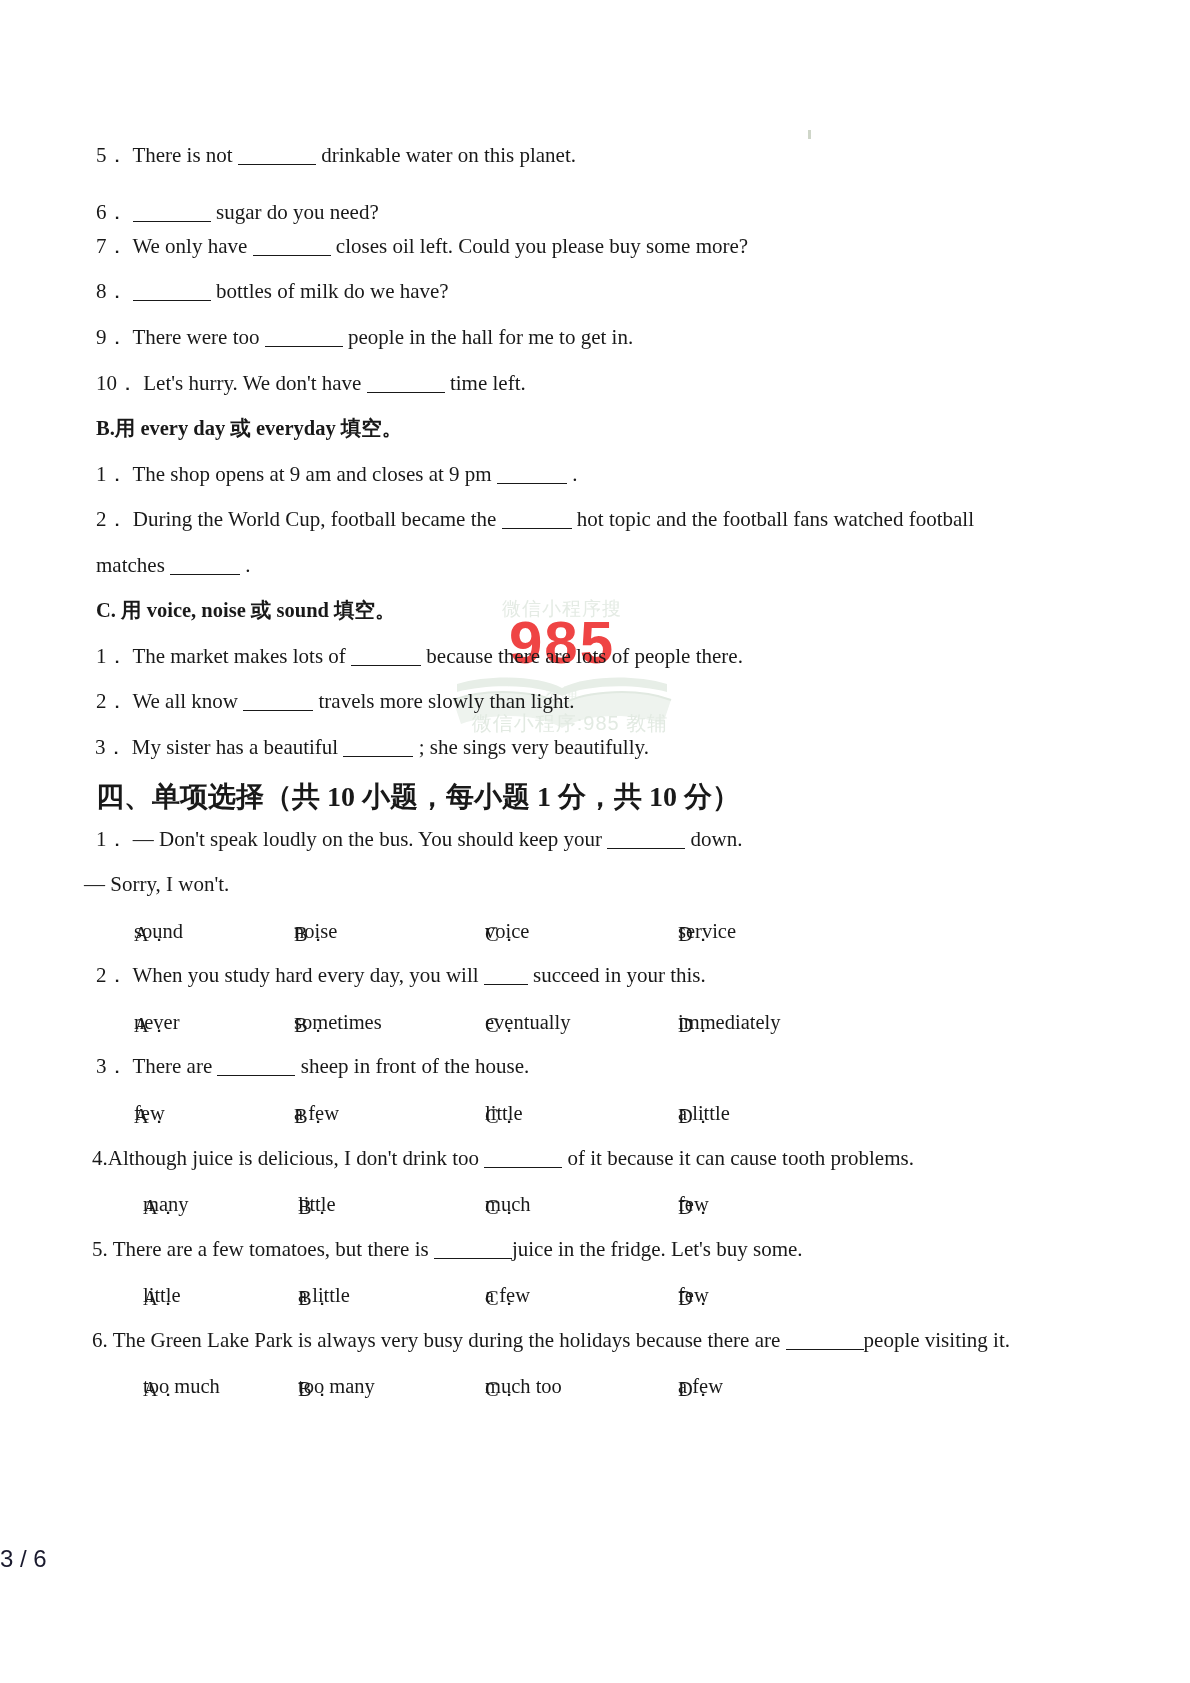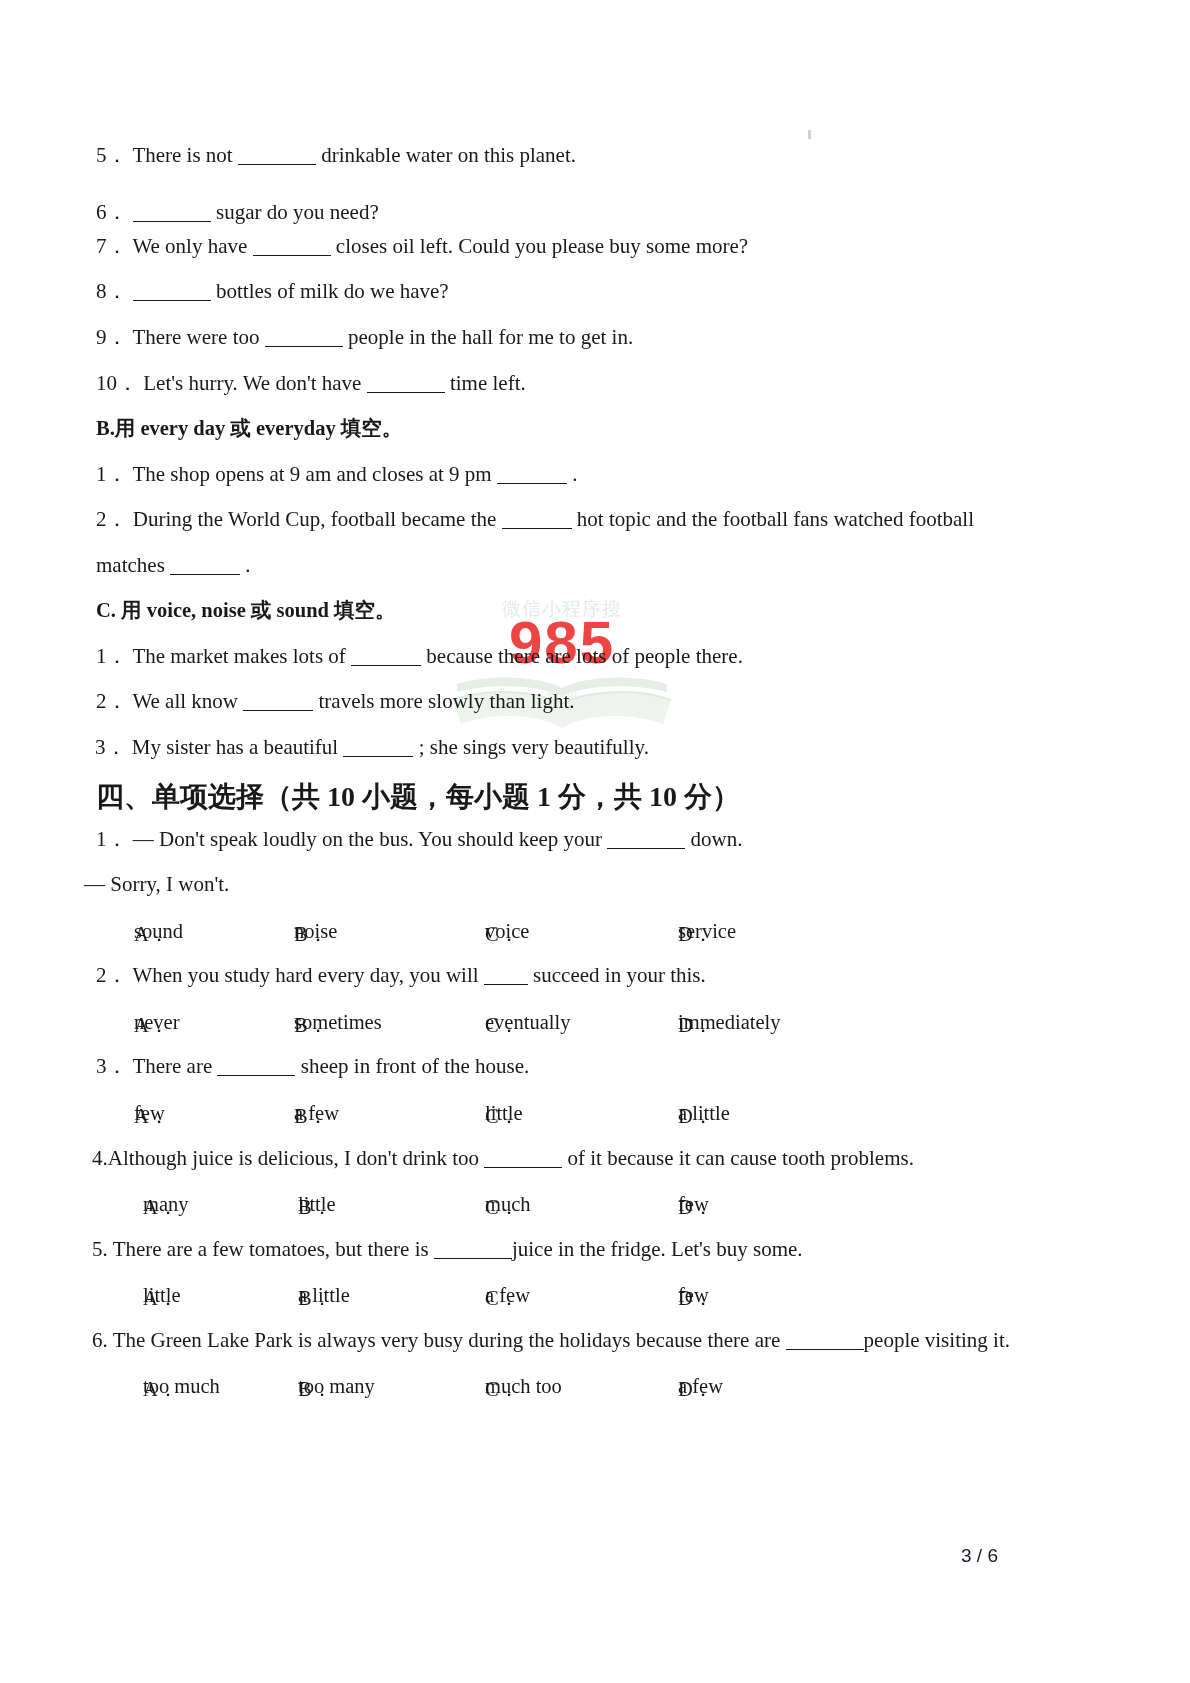--- a/index.html
+++ b/index.html
@@ -94,23 +94,23 @@
   }
   .b-long{width:78px;}
   .b-mid{width:70px;}
   .b-short{width:44px;}
 
   .opts span{position:absolute;white-space:nowrap;font-size:20.5px;}
 
   .footer{
     position:absolute;
     left:0;top:1545px;width:998px;
-    text-align:right;
-    font-family:"Liberation Sans","DejaVu Sans",sans-serif;
-    font-size:19px;
+    text-align:left;
+    font-family:"Liberation Sans","DejaVu Sans",sans-serif;
+    font-size:24px;
     color:#1a1a2e;
     z-index:2;
   }
 </style>
 </head>
 <body>
 
 <div class="page">
 
   <div class="speck"></div>
@@ -119,20 +119,21 @@
     <div class="wm-top">微信小程序搜</div>
     <div class="wm-985">985</div>
     <div class="wm-sub">教辅</div>
     <svg class="wm-book" viewBox="0 0 222 62">
       <path d="M111 14 C 88 2, 40 0, 6 10 L 6 18 C 40 9, 88 11, 111 22 C 134 11, 182 9, 216 18 L 216 10 C 182 0, 134 2, 111 14 Z" fill="#e7eee7"></path>
       <path d="M111 30 C 86 16, 34 14, 2 26 L 10 50 C 44 38, 88 40, 111 54 C 134 40, 178 38, 212 50 L 220 26 C 188 14, 136 16, 111 30 Z" fill="#eef3ee"></path>
       <path d="M111 30 C 86 16, 34 14, 2 26" fill="none" stroke="#e1e9e1" stroke-width="2"></path>
       <path d="M111 30 C 136 16, 188 14, 220 26" fill="none" stroke="#e1e9e1" stroke-width="2"></path>
     </svg>
   </div>
+  <div class="wm-line2">微信小程序:985 教辅</div>
 
   <div class="content">
 
     <div class="ln" style="left:96px;top:145px;">
       <span>5．</span>
       <span>There is not</span>
       <span class="blk b-long"></span>
       <span>drinkable water on this planet.</span>
     </div>
 

